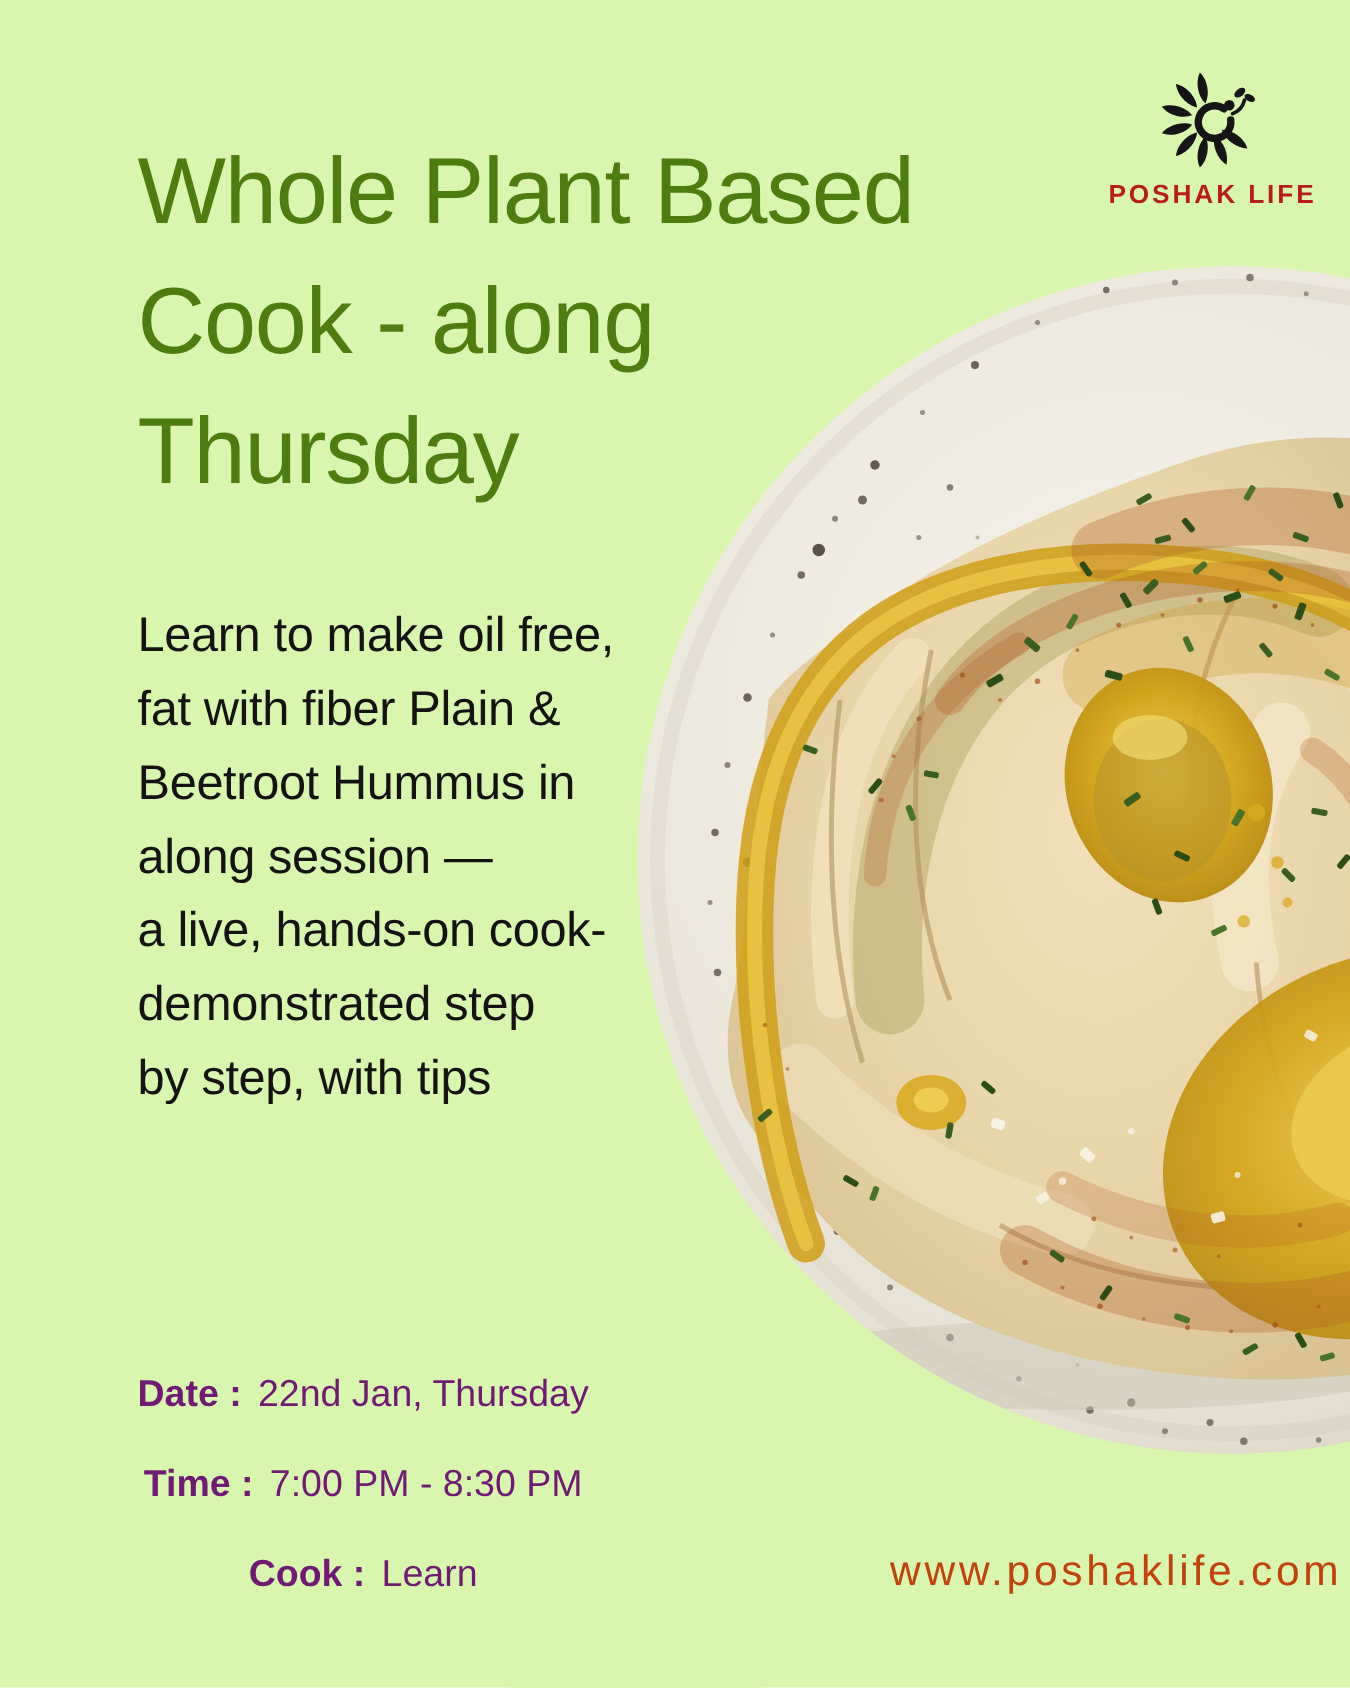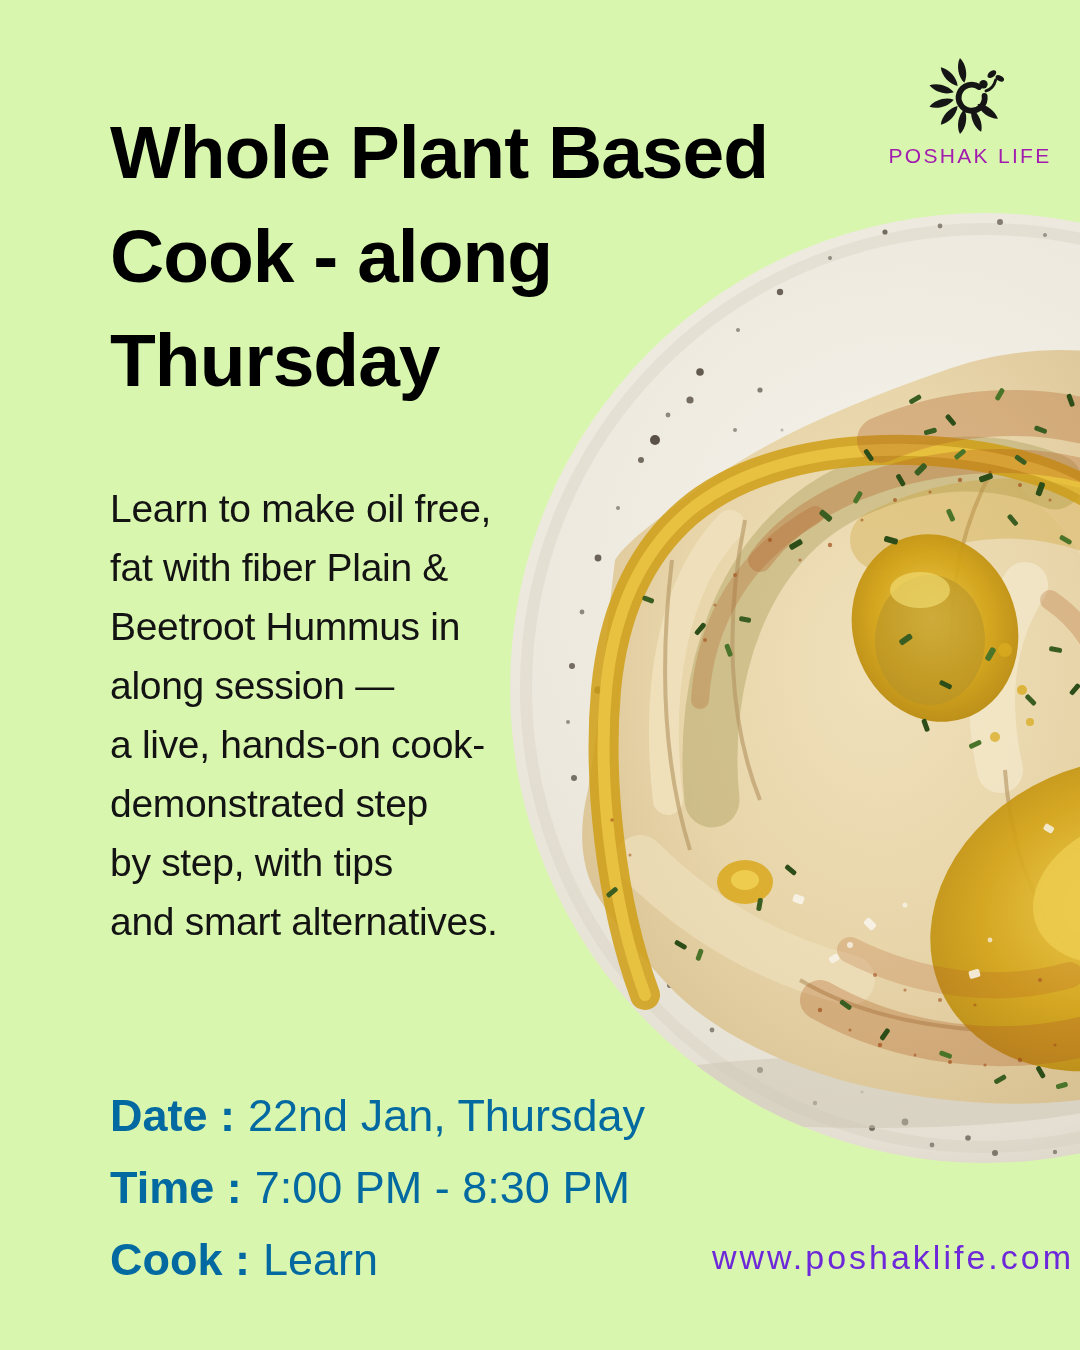--- a/index.html
+++ b/index.html
@@ -2,35 +2,35 @@
 <html><head>
 <meta charset="utf-8">
 <style>
   html,body{margin:0;padding:0;}
   body{width:1080px;height:1350px;overflow:hidden;font-family:"Liberation Sans",sans-serif;}
   .poster{position:relative;width:1080px;height:1350px;background:#d9f6ae;overflow:hidden;}
   .food-svg{position:absolute;left:0;top:0;z-index:0;}
 
   .logo{position:absolute;left:870px;top:52px;width:200px;z-index:2;text-align:center;}
   .logo-icon{display:block;margin:0 auto;}
-  .brand-name{margin-top:4px;font-size:21px;font-weight:400;letter-spacing:2.3px;color:#a21caf;white-space:nowrap;}
+  .brand-name{margin-top:4px;font-size:21px;font-weight:700;letter-spacing:2.3px;color:#b91c1c;white-space:nowrap;}
 
   .title{position:absolute;left:110px;top:100px;z-index:2;margin:0;
-         font-size:75px;line-height:104px;font-weight:700;letter-spacing:-1px;color:#000000;}
+         font-size:75px;line-height:104px;font-weight:400;letter-spacing:-1px;color:#4d7c0f;}
 
   .desc{position:absolute;left:110px;top:479px;z-index:2;
         font-size:39px;line-height:59px;letter-spacing:-0.3px;color:#131313;white-space:nowrap;}
   .desc b{font-weight:400;}
 
   .details{position:absolute;left:110px;top:1080px;z-index:2;
-           font-size:45px;line-height:72px;color:#0369a1;white-space:nowrap;}
+           font-size:30px;line-height:72px;color:#701a75;white-space:nowrap;text-align:center;}
   .detail-label{font-weight:700;margin-right:13px;}
 
   .website{position:absolute;left:712px;top:1238px;z-index:2;
-           font-size:34px;letter-spacing:3px;color:#6d28d9;white-space:nowrap;}
+           font-size:34px;letter-spacing:3px;color:#c2410c;white-space:nowrap;}
 </style>
 </head>
 <body>
 
 <div class="poster">
 
   <svg class="food-svg" width="1080" height="1350" viewBox="0 0 1080 1350" aria-hidden="true">
     <defs>
       <radialGradient id="gPlate" cx="42%" cy="38%" r="70%">
         <stop offset="0" stop-color="#f6f3ec"></stop>
@@ -291,21 +291,20 @@
   </h1>
 
   <div class="desc">
     <div><span>Learn to make </span><b>oil free,</b></div>
     <div><b>fat with fiber</b><span> Plain &amp;</span></div>
     <div>Beetroot Hummus in</div>
     <div>along session —</div>
     <div>a live, hands-on cook-</div>
     <div>demonstrated step</div>
     <div><span>by step, with </span><b>tips</b></div>
-    <div><b>and smart alternatives.</b></div>
   </div>
 
   <div class="details">
     <div>
       <span class="detail-label">Date :</span><span>22nd Jan, Thursday</span>
     </div>
     <div>
       <span class="detail-label">Time :</span><span>7:00 PM - 8:30 PM</span>
     </div>
     <div>

